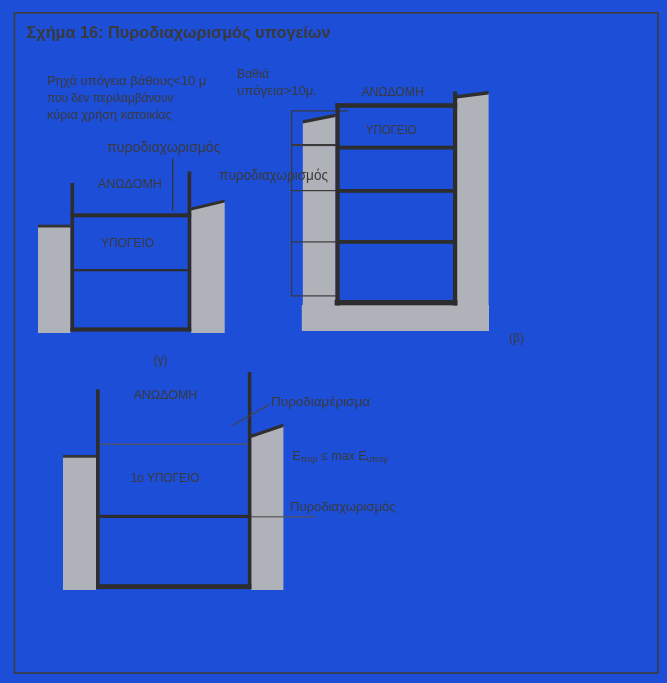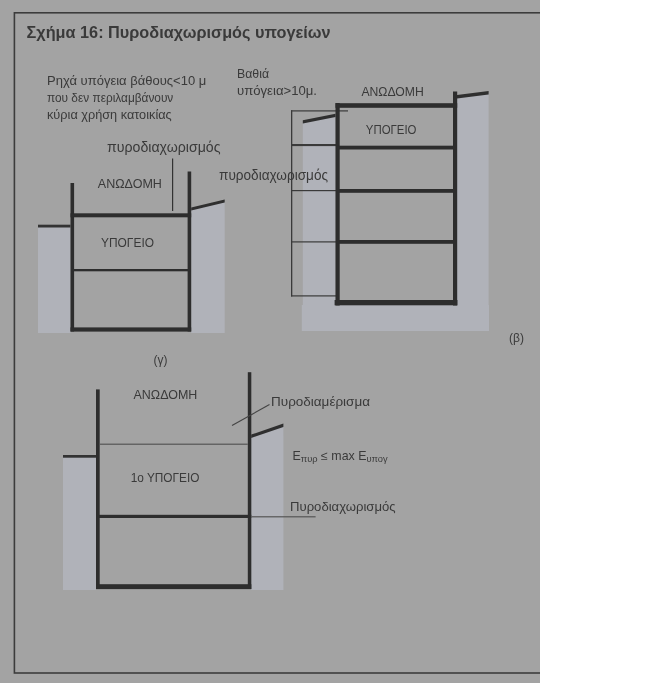--- a/index.html
+++ b/index.html
@@ -1,16 +1,16 @@
 <!DOCTYPE html>
 <html><head>
 <meta charset="utf-8">
 <style>
   html,body{margin:0;padding:0;background:#ffffff;}
-  #page{position:relative;width:540px;height:683px;background:#a3a3a3;overflow:hidden;}
+  #page{position:relative;width:667px;height:683px;background:#1d4ed8;overflow:hidden;}
   svg{display:block;}
   text{font-family:"Liberation Sans",sans-serif;fill:#3a3a3a;}
 </style>
 </head>
 <body>
 <div id="page">
 <svg width="667" height="683" viewBox="0 0 667 683">
 
   <rect x="14.4" y="12.8" width="643.6" height="660.2" fill="none" stroke="#3c3c3c" stroke-width="1.6"></rect>
 

